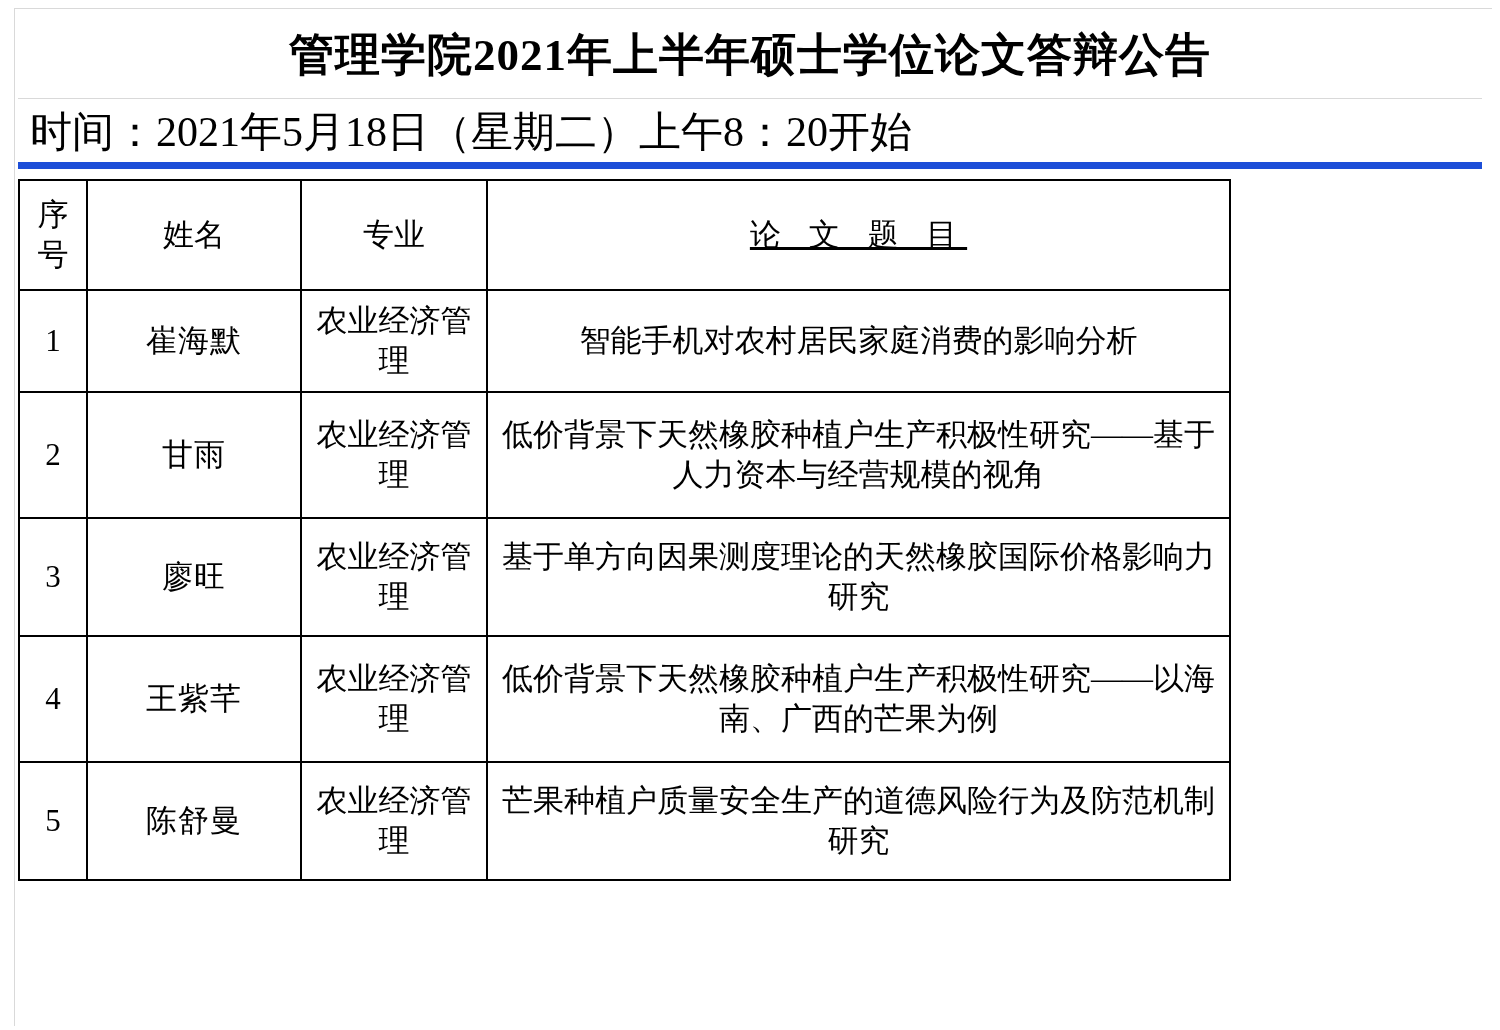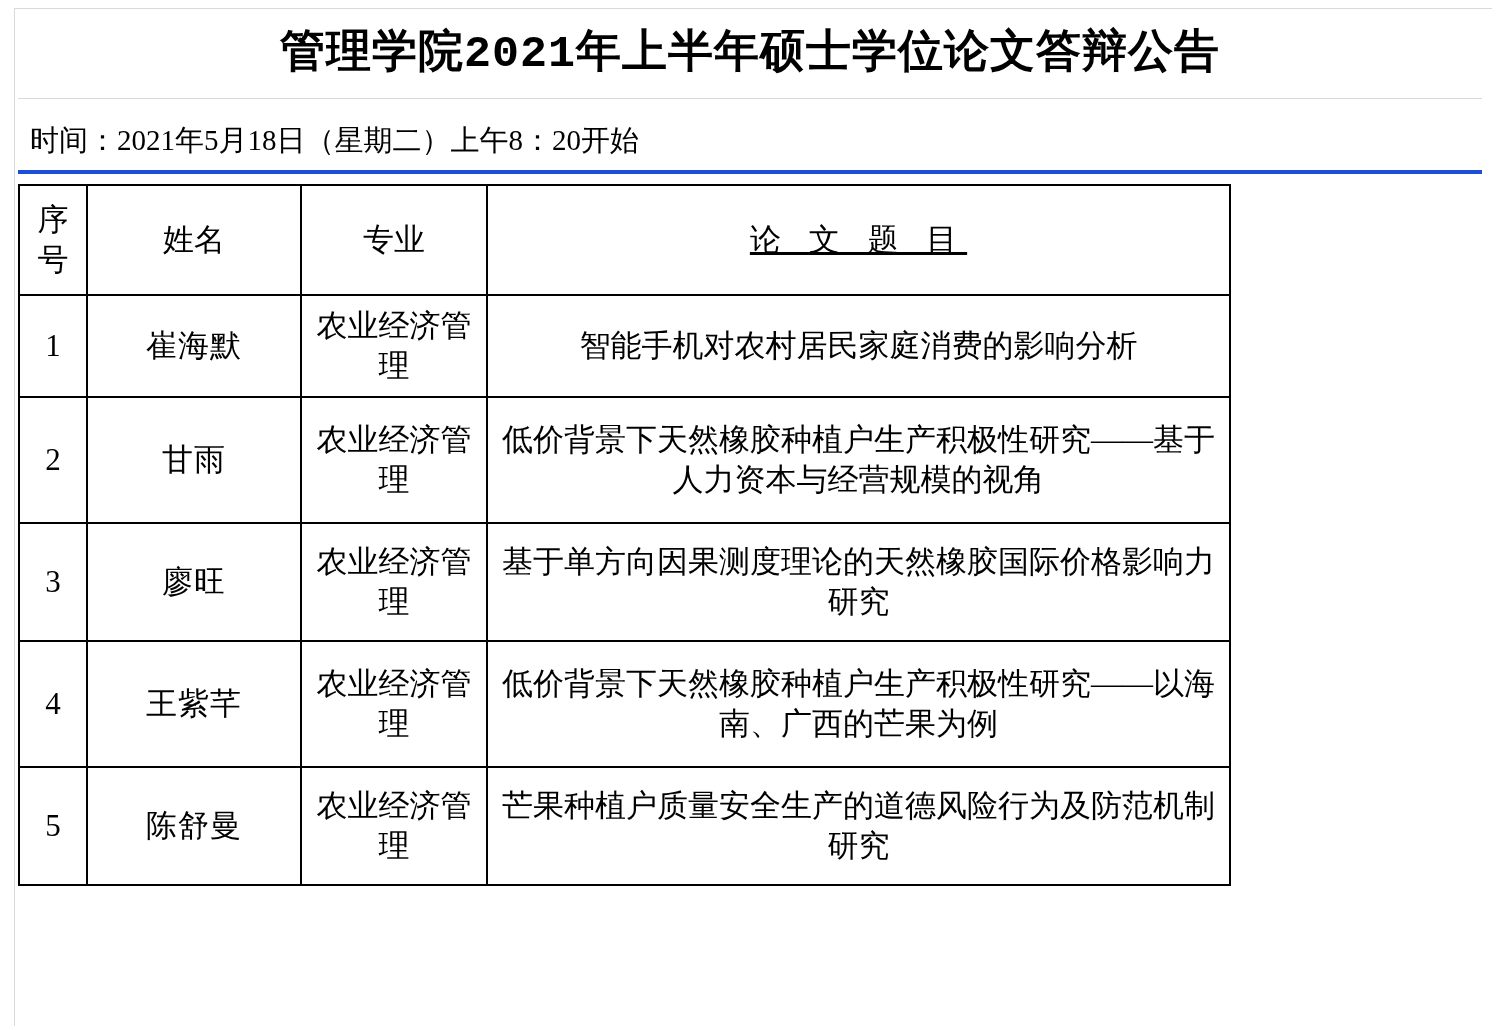--- a/index.html
+++ b/index.html
@@ -32,33 +32,33 @@
     box-sizing: border-box;
     pointer-events: none;
   }
   .title-block {
     margin: 0 18px 0 18px;
     padding: 26px 0 14px 0;
     text-align: center;
     border-bottom: 1px solid #d9d9d9;
   }
   .title-line {
-    font-family: Liberation Mono, monospace;
+    font-family: Liberation Serif, serif;
     font-weight: bold;
     font-size: 45px;
     line-height: 58px;
     letter-spacing: 1px;
     text-align: center;
   }
   .meta-row {
-    margin: 10px 18px;
+    margin: 2px 18px;
     padding: 9px 0 8px 12px;
-    font-size: 29px;
+    font-size: 42px;
     line-height: 44px;
-    border-bottom: 4px solid #1d4ed8;
+    border-bottom: 7px solid #1d4ed8;
     white-space: nowrap;
   }
   table.main {
     margin: 10px 14px 0 18px;
     border-collapse: collapse;
     width: 1213px;
     table-layout: fixed;
   }
   table.main td, table.main th {
     border: 2px solid #000000;

